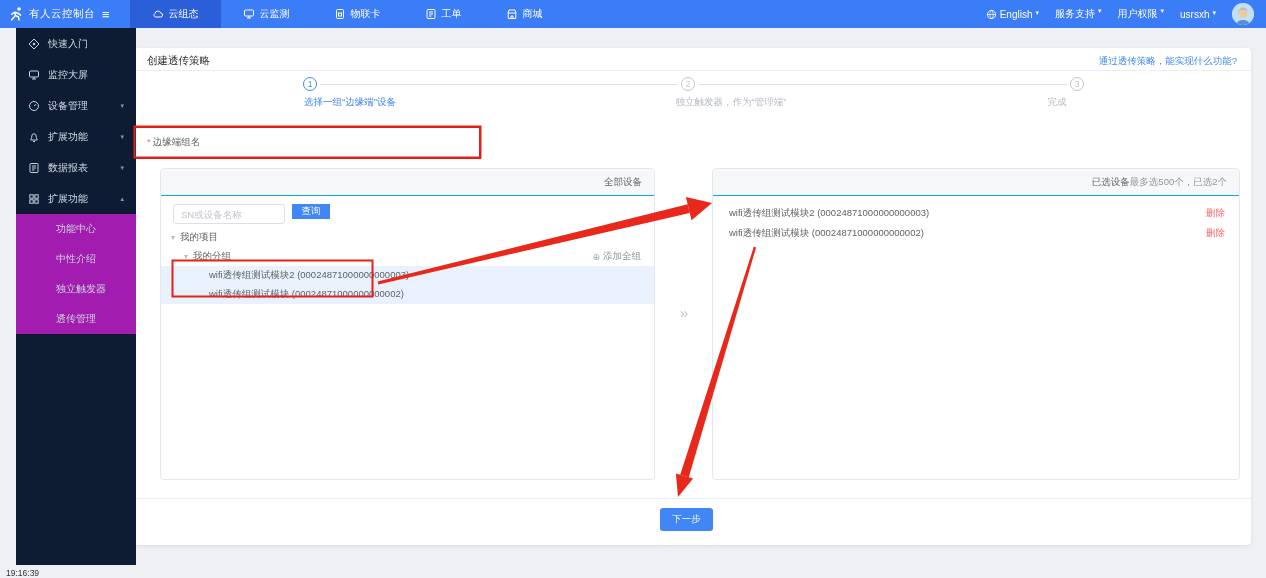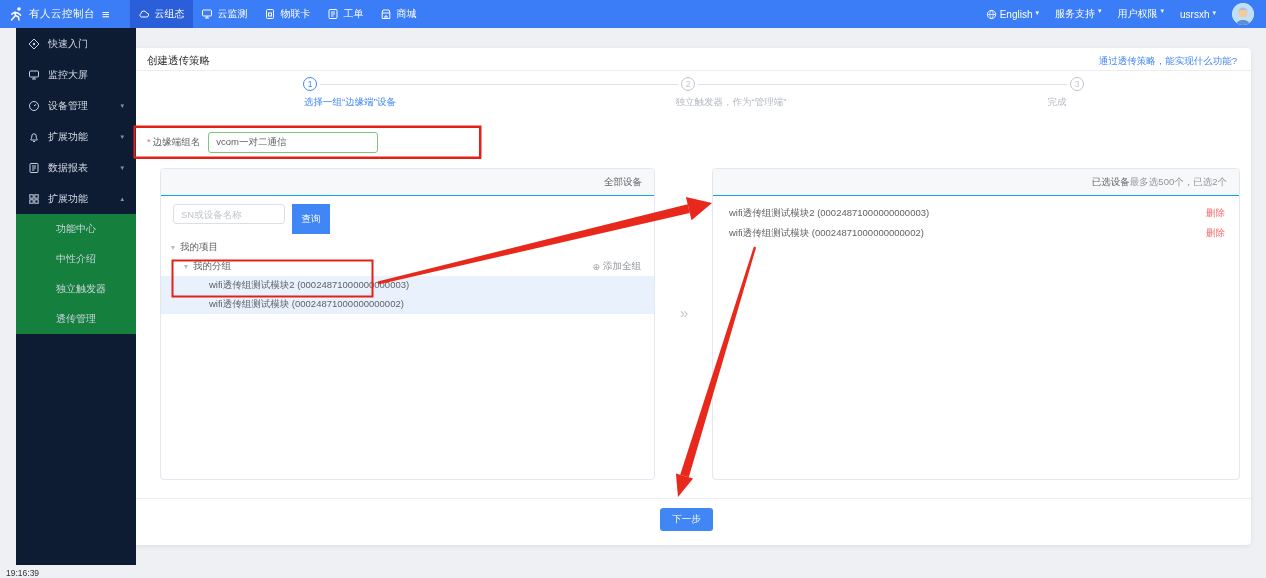--- a/index.html
+++ b/index.html
@@ -8,38 +8,38 @@
   body { position:relative; background:#eef0f4; }
 
   
   .topbar { position:absolute; left:0; top:0; width:1266px; height:28px;
             background:#3b7cf7; display:flex; align-items:center; color:#fff; z-index:10; }
   .tb-left { display:flex; align-items:center; height:100%; padding-left:8px; }
   .logo-ic { width:16px; height:16px; margin-right:5px; display:flex; align-items:center; }
   .tb-title { font-size:10.5px; letter-spacing:.5px; white-space:nowrap; }
   .tb-burger { font-size:13px; margin-left:7px; cursor:pointer; line-height:1; }
   .tb-nav { display:flex; height:100%; margin-left:20px; }
-  .tb-nav-item { display:flex; align-items:center; gap:5px; padding:0 8px; font-size:10px;
+  .tb-nav-item { display:flex; align-items:center; gap:5px; padding:0 22px; font-size:10px;
                  height:100%; cursor:pointer; white-space:nowrap; }
   .tb-nav-item.active { background:#2a5fd9; }
   .tb-right { margin-left:auto; display:flex; align-items:center; gap:16px;
               padding-right:12px; font-size:10px; }
   .tb-drop { display:flex; gap:3px; cursor:pointer; white-space:nowrap; }
   .tb-caret { font-size:7px; opacity:.95; }
   .avatar { width:22px; height:22px; border-radius:50%; background:#bfe0f5; overflow:hidden;
             display:flex; align-items:flex-end; justify-content:center; cursor:pointer; }
 
   
   .sidebar { position:absolute; left:16px; top:28px; width:120px; height:537px;
              background:#0d1c33; z-index:5; }
   .side-item { height:31px; display:flex; align-items:center; padding:0 12px;
                color:#d3d9e5; font-size:10px; gap:8px; position:relative; cursor:pointer; }
   .side-item .s-caret { position:absolute; right:12px; font-size:7px; color:#8a93a6; }
   .side-ic { width:12px; height:12px; display:flex; align-items:center; }
-  .side-sub { background:#15803d; }
+  .side-sub { background:#a21caf; }
   .side-sub-item { height:30px; display:flex; align-items:center; padding-left:40px;
                    color:#ced4df; font-size:10px; cursor:pointer; }
   .clock { position:absolute; left:6px; top:568px; font-size:8.5px; color:#2f3438; z-index:6; }
 
   
   .card { position:absolute; left:132px; top:48px; width:1119px; height:497px;
           background:#fff; border-radius:4px; box-shadow:0 1px 4px rgba(0,0,0,.08); z-index:2; }
   .card-title { position:absolute; left:15px; top:6px; font-size:10.5px; color:#303133; }
   .help-link { position:absolute; right:14px; top:7px; font-size:9.5px; color:#4086f4;
                cursor:pointer; text-decoration:none; }
@@ -70,21 +70,21 @@
   .panel-left  { left:28px;  width:495px; }
   .panel-right { left:580px; width:528px; }
   .panel-head { height:27px; background:#f7f8fa; border-bottom:1px solid #0ea5e9;
                 display:flex; align-items:center; justify-content:flex-end;
                 padding:0 12px 0 13px; font-size:9.5px; color:#606266; }
   .limit-text { color:#909399; }
   .search-row { margin:8px 12px 4px; display:flex; gap:7px; }
   .search-input { width:112px; height:20px; border:1px solid #dcdfe6; border-radius:3px;
                   font-size:9.5px; color:#606266; padding:0 7px; outline:none; font-family:inherit; }
   .search-input::placeholder { color:#c0c4cc; }
-  .btn-query { width:38px; height:30px; background:#4086f4; border:none; border-radius:0;
+  .btn-query { width:38px; height:15px; background:#4086f4; border:none; border-radius:0;
                color:#fff; font-size:9.5px; cursor:pointer; font-family:inherit; }
   .tree-row { height:19px; display:flex; align-items:center; font-size:9.5px; color:#606266;
               cursor:pointer; }
   .t-caret { color:#b6bac1; font-size:8px; margin-right:5px; }
   .row-project { padding-left:10px; margin-top:3px; }
   .row-group { padding-left:23px; justify-content:space-between; padding-right:13px; }
   .add-all { display:flex; align-items:center; gap:3px; color:#8d9197; cursor:pointer; }
   .plus-ic { font-size:9px; color:#a2a6ad; }
   .tree-leaf { background:#e9f1fd; padding-left:48px; }
   .dbl-arrow { position:absolute; left:548px; top:256px; font-size:15px; color:#c3c7cd; z-index:3; }
@@ -271,21 +271,20 @@
   <div class="step-line" style="left:566px; width:369px;"></div>
   <div class="step-circle active" style="left:178px;">1</div>
   <div class="step-circle" style="left:556px;">2</div>
   <div class="step-circle" style="left:945px;">3</div>
   <div class="step-label active" style="left:218px;">选择一组“边缘端”设备</div>
   <div class="step-label" style="left:599px;">独立触发器，作为“管理端”</div>
   <div class="step-label" style="left:925px;text-align:right;">完成</div>
 
   <div class="form-box">
     <span class="form-label"><span class="req">*</span><span>边缘端组名</span></span>
-    <input class="group-input" type="text" value="vcom一对二通信" style="">
   </div>
 
   <section class="panel panel-left">
     <div class="panel-head">
       <span>全部设备</span>
     </div>
     <div class="search-row">
       <input class="search-input" type="text" placeholder="SN或设备名称" style="">
       <button class="btn-query">查询</button>
     </div>

